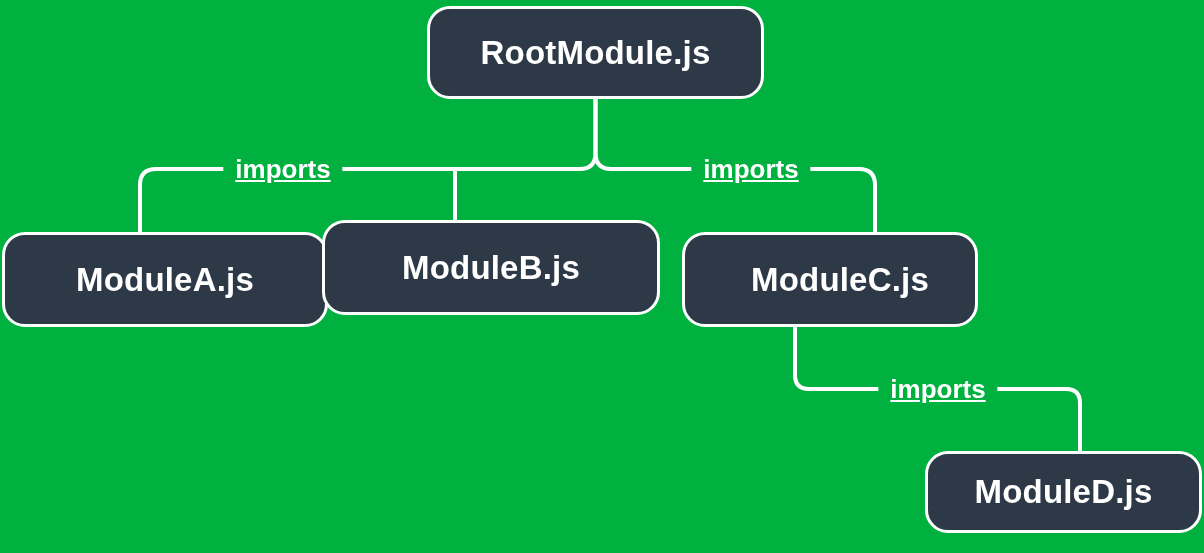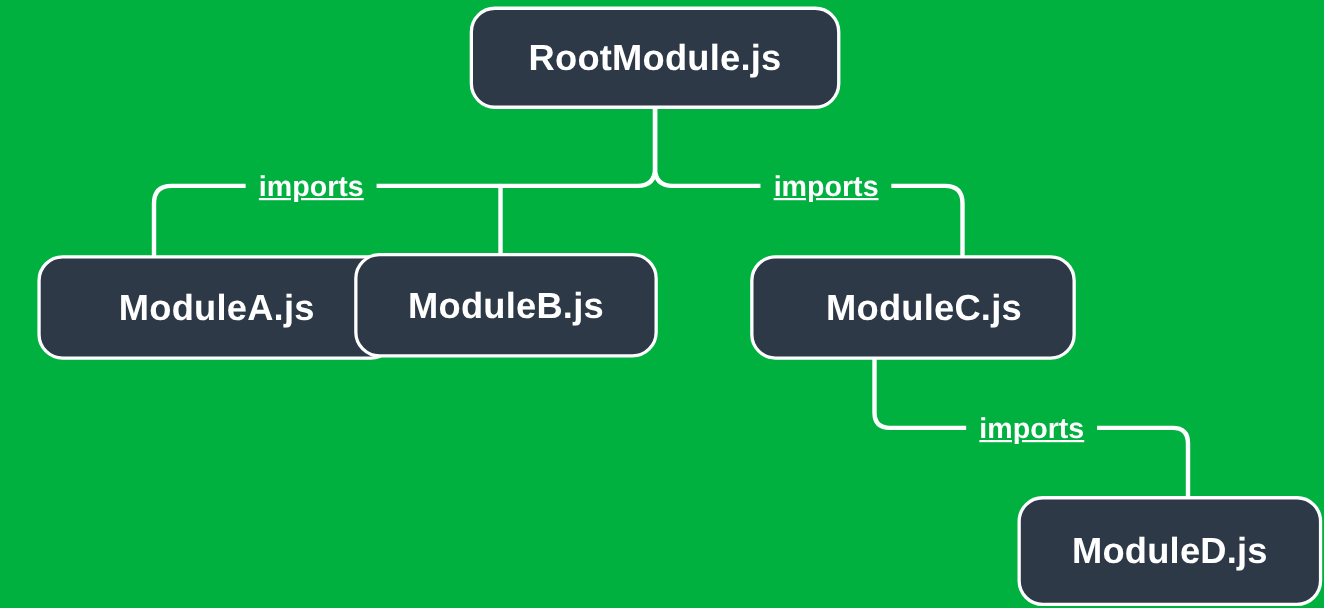--- a/index.html
+++ b/index.html
@@ -36,24 +36,24 @@
     border-radius: 23px;
     color: var(--text, #ffffff);
     font-size: 33px;
     font-weight: 700;
     letter-spacing: 0.2px;
     display: flex;
     align-items: center;
     justify-content: center;
   }
   .node-root    { left: 427px; top: 6px;   width: 337px; height: 93px; }
-  .node-a       { left: 2px;   top: 232px; width: 326px; height: 95px; margin-left: 32px; }
-  .node-b       { left: 322px; top: 230px; width: 276px; height: 95px; }
+  .node-a       { left: 2px;   top: 232px; width: 326px; height: 95px; }
+  .node-b       { left: 322px; top: 220px; width: 338px; height: 95px; }
   .node-c       { left: 682px; top: 232px; width: 296px; height: 95px; padding-left: 20px; }
-  .node-d       { left: 925px; top: 451px; width: 277px; height: 100px; }
+  .node-d       { left: 925px; top: 451px; width: 277px; height: 82px; }
   .edge-label {
     position: absolute;
     transform: translate(-50%, -50%);
     background: var(--background, #00b140);
     color: var(--text, #ffffff);
     font-size: 26px;
     font-weight: 700;
     padding: 2px 12px;
     white-space: nowrap;
     line-height: 1;

